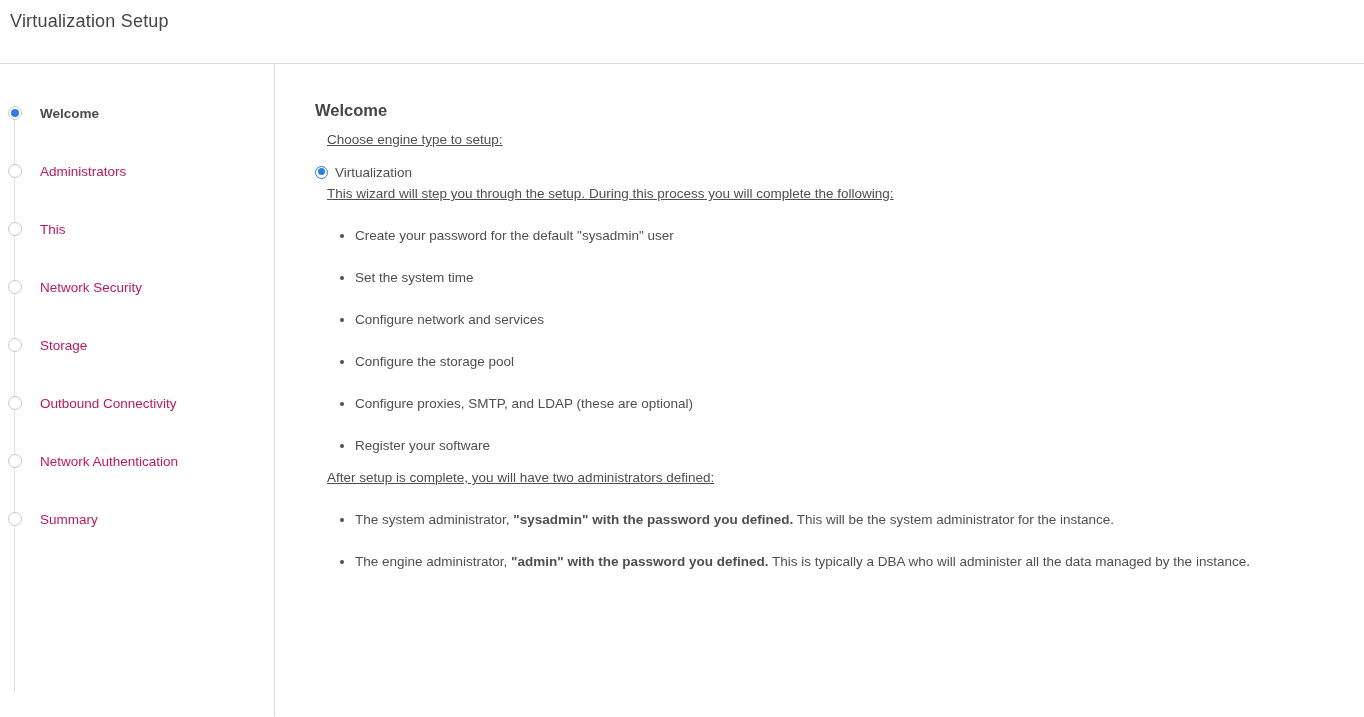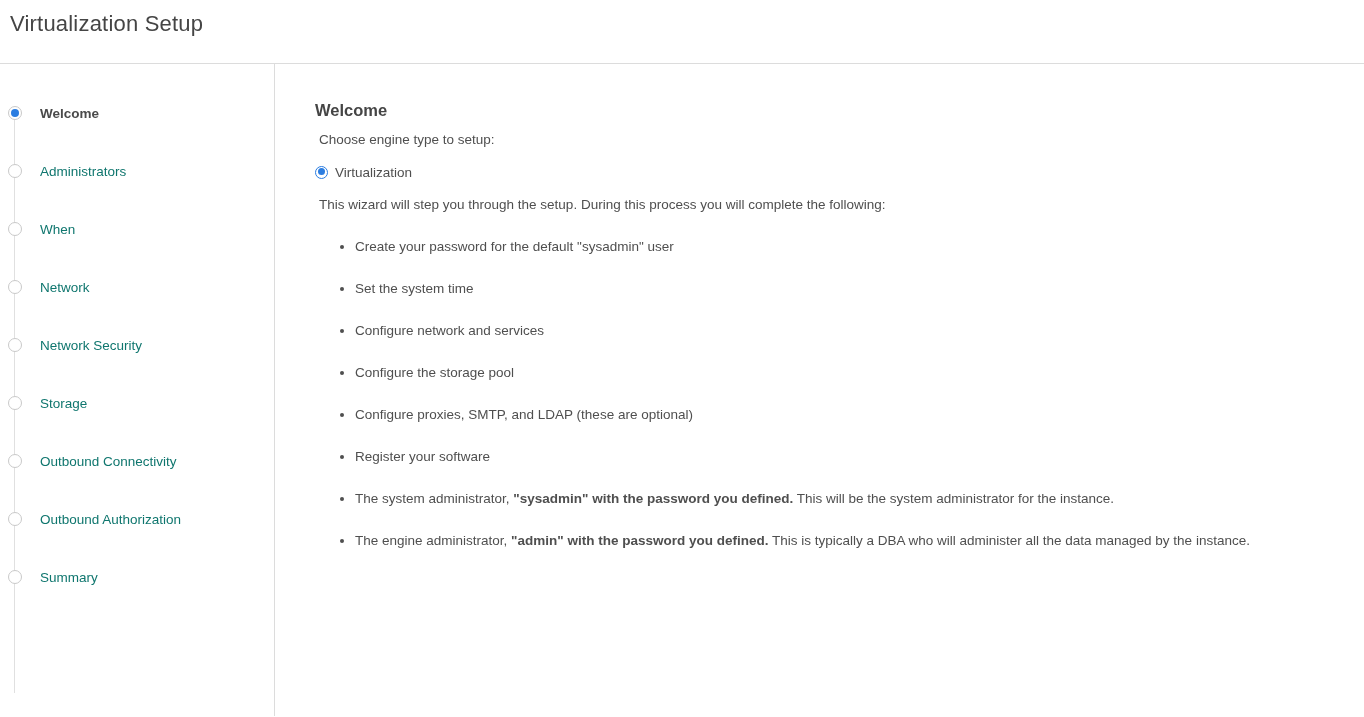--- a/index.html
+++ b/index.html
@@ -19,21 +19,21 @@
     font-size:13.5px;
     overflow:hidden;
   }
   
   .header{
     height:64px;
     border-bottom:1px solid var(--divider);
     padding:11px 0 0 10px;
   }
   .page-title{
-    font-size:22px;
+    font-size:18px;
     font-weight:400;
     color:var(--heading);
     margin:0;
     letter-spacing:.2px;
   }
   
   .layout{display:flex;height:652px;}
   .sidebar{
     width:275px;
     border-right:1px solid var(--divider);
@@ -75,36 +75,36 @@
     content:"";
     position:absolute;
     left:2px;top:2px;
     width:8px;height:8px;
     border-radius:50%;
     background:var(--accent);
   }
   .step-label{
     margin-left:18px;
     font-size:13.5px;
-    color:#0f766e;
+    color:#be185d;
   }
   .step.selected .step-label{font-weight:bold;color:#4a4a4a;}
   
   .content{
     flex:1;
     padding:37px 40px 0 40px;
   }
   .content-heading{
     font-size:16.5px;
     font-weight:bold;
     color:var(--heading);
     margin:0 0 11px 0;
   }
-  .content p{margin:0 0 14px 4px;line-height:18px;}
-  .radio-group{margin:0 0 15px 0;}
+  .content p{margin:0 0 14px 12px;line-height:18px;text-decoration:underline;}
+  .radio-group{margin:0 0 4px 0;}
   .radio-row{
     display:flex;
     align-items:center;
     height:18px;
     cursor:pointer;
   }
   .radio{
     width:13px;height:13px;
     border-radius:50%;
     border:1px solid #8a8a8a;
@@ -148,41 +148,37 @@
     <li class="step selected">
           <span class="step-circle"></span>
           <span class="step-label">Welcome</span>
         </li>
         <li class="step">
           <span class="step-circle"></span>
           <span class="step-label">Administrators</span>
         </li>
         <li class="step">
           <span class="step-circle"></span>
-          <span class="step-label">When</span>
-        </li>
-        <li class="step">
-          <span class="step-circle"></span>
-          <span class="step-label">Network</span>
+          <span class="step-label">This</span>
         </li>
         <li class="step">
           <span class="step-circle"></span>
           <span class="step-label">Network Security</span>
         </li>
         <li class="step">
           <span class="step-circle"></span>
           <span class="step-label">Storage</span>
         </li>
         <li class="step">
           <span class="step-circle"></span>
           <span class="step-label">Outbound Connectivity</span>
         </li>
         <li class="step">
           <span class="step-circle"></span>
-          <span class="step-label">Outbound Authorization</span>
+          <span class="step-label">Network Authentication</span>
         </li>
         <li class="step">
           <span class="step-circle"></span>
           <span class="step-label">Summary</span>
         </li>
       </ul>
   </div>
 
   <div class="content">
     <h2 class="content-heading">Welcome</h2>
@@ -202,20 +198,21 @@
     <ul class="bullets">
 
     <li>Create your password for the default "sysadmin" user</li>
         <li>Set the system time</li>
         <li>Configure network and services</li>
         <li>Configure the storage pool</li>
         <li>Configure proxies, SMTP, and LDAP (these are optional)</li>
         <li>Register your software</li>
       </ul>
 
+    <p>After setup is complete, you will have two administrators defined:</p>
 
     <ul class="bullets">
 
     <li><span>The system administrator, </span><b>"sysadmin" with the password you defined.</b><span> This will be the system administrator for the instance.</span></li>
         <li><span>The engine administrator, </span><b>"admin" with the password you defined.</b><span> This is typically a DBA who will administer all the data managed by the instance.</span></li>
       </ul>
 
   </div>
 
 </div>

